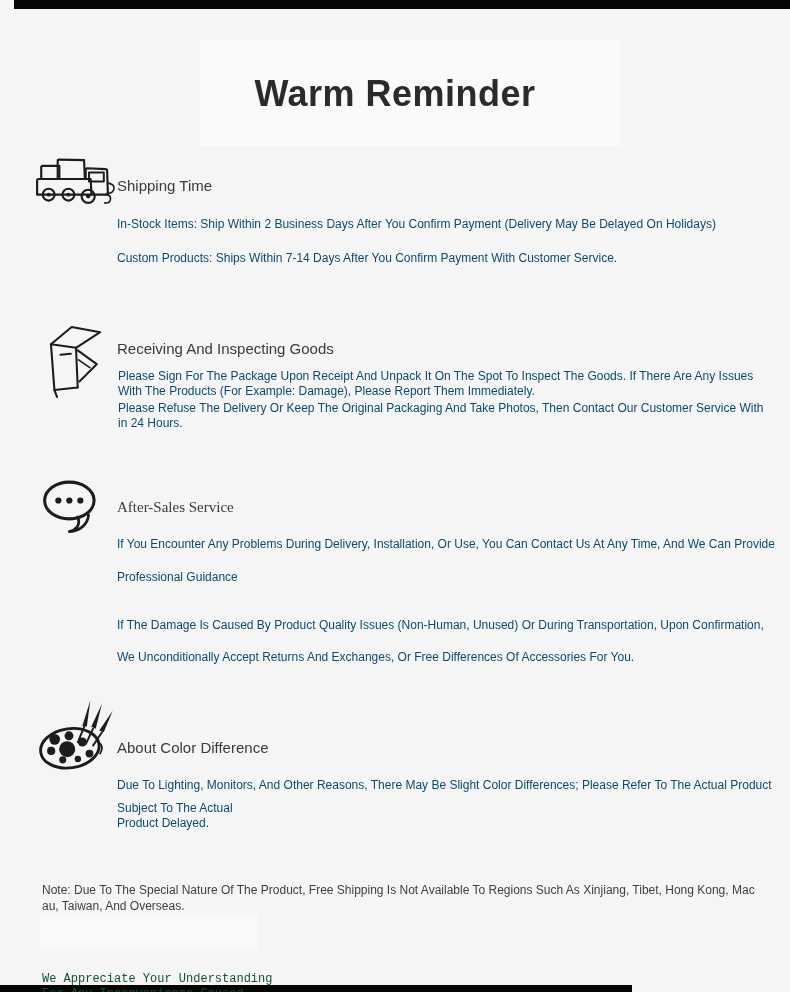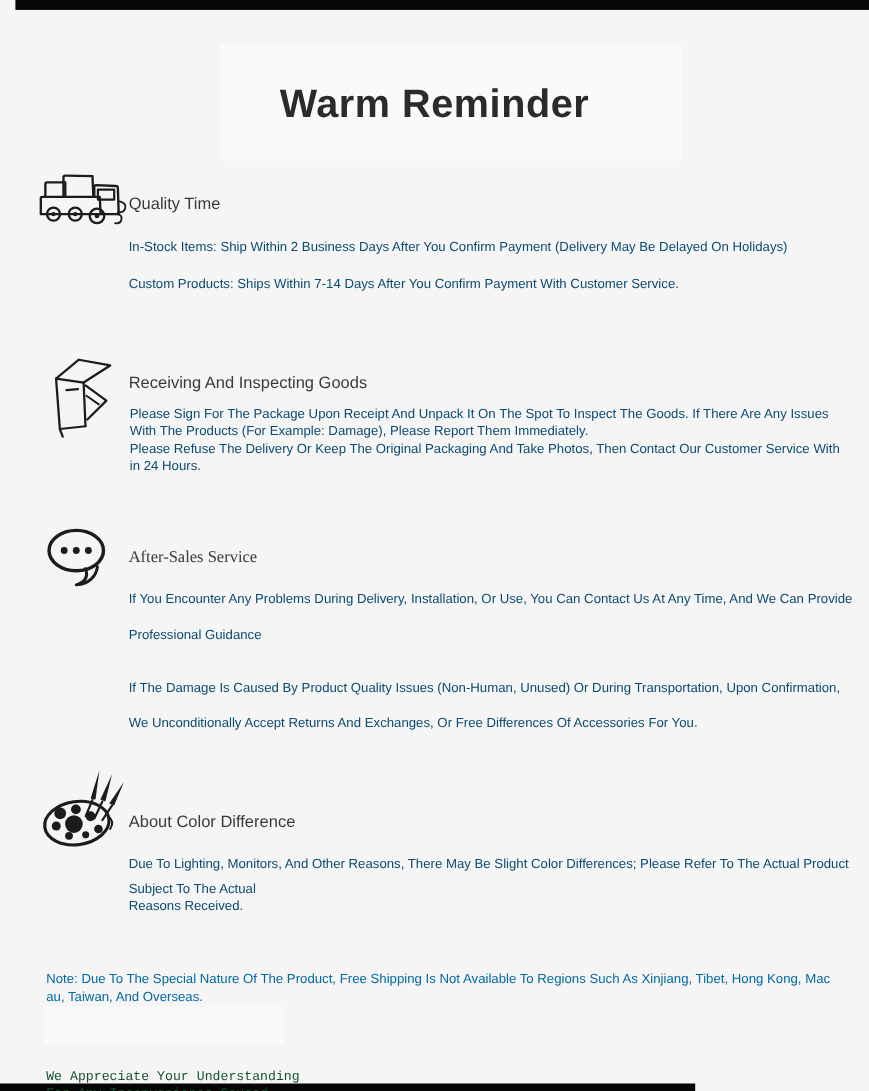--- a/index.html
+++ b/index.html
@@ -42,21 +42,21 @@
   .p22 { top: 401px; }
   .p31 { top: 537px; }
   .p32 { top: 570px; left: 117px; white-space: nowrap; }
   .p33 { top: 618px; }
   .p34 { top: 650px; }
   .p41 { top: 778px; }
   .p42 { top: 801px; left: 117px; width: 132px; }
 
   .note-red {
     top: 883px; left: 42px; width: 714px;
-    color: #0369a1; line-height: 15.5px; word-break: break-all;
+    color: #404040; line-height: 15.5px; word-break: break-all;
   }
   .note-gray {
     top: 972px; left: 42px; width: 237px;
     color: #14532d; word-break: break-all; font-family: Liberation Mono, monospace;
   }
 
   .icon { position: absolute; }
   .icon svg { display: block; }
   .i1 { left: 33px; top: 153px; }
   .i2 { left: 42px; top: 321px; }
@@ -86,21 +86,21 @@
     <circle class="stroke" stroke-width="2.6" cx="19" cy="50" r="7.2"></circle>
     <circle class="fillb" cx="19" cy="50" r="2.4"></circle>
     <circle class="stroke" stroke-width="2.6" cx="43" cy="50" r="7.2"></circle>
     <circle class="fillb" cx="43" cy="50" r="2.4"></circle>
     <circle class="stroke" stroke-width="2.6" cx="67" cy="52" r="8"></circle>
     <circle class="fillb" cx="67" cy="52" r="2.6"></circle>
     <path class="stroke" stroke-width="2" d="M92 36 q8 2 6 8 q-2 5 -8 4"></path>
     <path class="stroke" stroke-width="2" d="M88 50 q7 0 6 6 q-1 5 -7 4"></path>
   </svg>
 </span>
-<h2 class="sec-title t1">Quality Time</h2>
+<h2 class="sec-title t1">Shipping Time</h2>
 <p class="clip p11">In-Stock Items: Ship Within 2 Business Days After You Confirm Payment (Delivery May Be Delayed On Holidays)</p>
 <p class="clip p12">Custom Products: Ships Within 7-14 Days After You Confirm Payment With Customer Service.</p>
 
 <span class="icon i2">
   <svg width="68" height="82" viewBox="0 0 70 95">
     <path class="stroke" stroke-width="2.4" d="M6 27 L30 7 L63 13 L35 31 Z"></path>
     <path class="stroke" stroke-width="2.4" d="M6 27 L10 80 L13 88"></path>
     <path class="stroke" stroke-width="2.4" d="M35 31 L37 77"></path>
     <path class="stroke" stroke-width="2.2" d="M10 80 L37 77"></path>
     <path class="stroke" stroke-width="2.4" d="M37 34 L59 50 L39 70"></path>
@@ -142,16 +142,16 @@
     <circle class="fillb" cx="52" cy="50" r="5"></circle>
     <circle class="fillb" cx="35" cy="58" r="9"></circle>
     <circle class="fillb" cx="17" cy="60" r="4.6"></circle>
     <circle class="fillb" cx="30" cy="70" r="4"></circle>
     <circle class="fillb" cx="47" cy="69" r="3.6"></circle>
     <circle class="fillb" cx="60" cy="63" r="4.4"></circle>
   </svg>
 </span>
 <h2 class="sec-title t4">About Color Difference</h2>
 <p class="clip p41">Due To Lighting, Monitors, And Other Reasons, There May Be Slight Color Differences; Please Refer To The Actual Product</p>
-<p class="p42">Subject To The Actual Reasons Received.</p>
+<p class="p42">Subject To The Actual Product Delayed.</p>
 
 <p class="note-red">Note: Due To The Special Nature Of The Product, Free Shipping Is Not Available To Regions Such As Xinjiang, Tibet, Hong Kong, Macau, Taiwan, And Overseas.</p>
 <p class="note-gray">We Appreciate Your Understanding For Any Inconvenience Caused.</p>
 
 </body></html>

